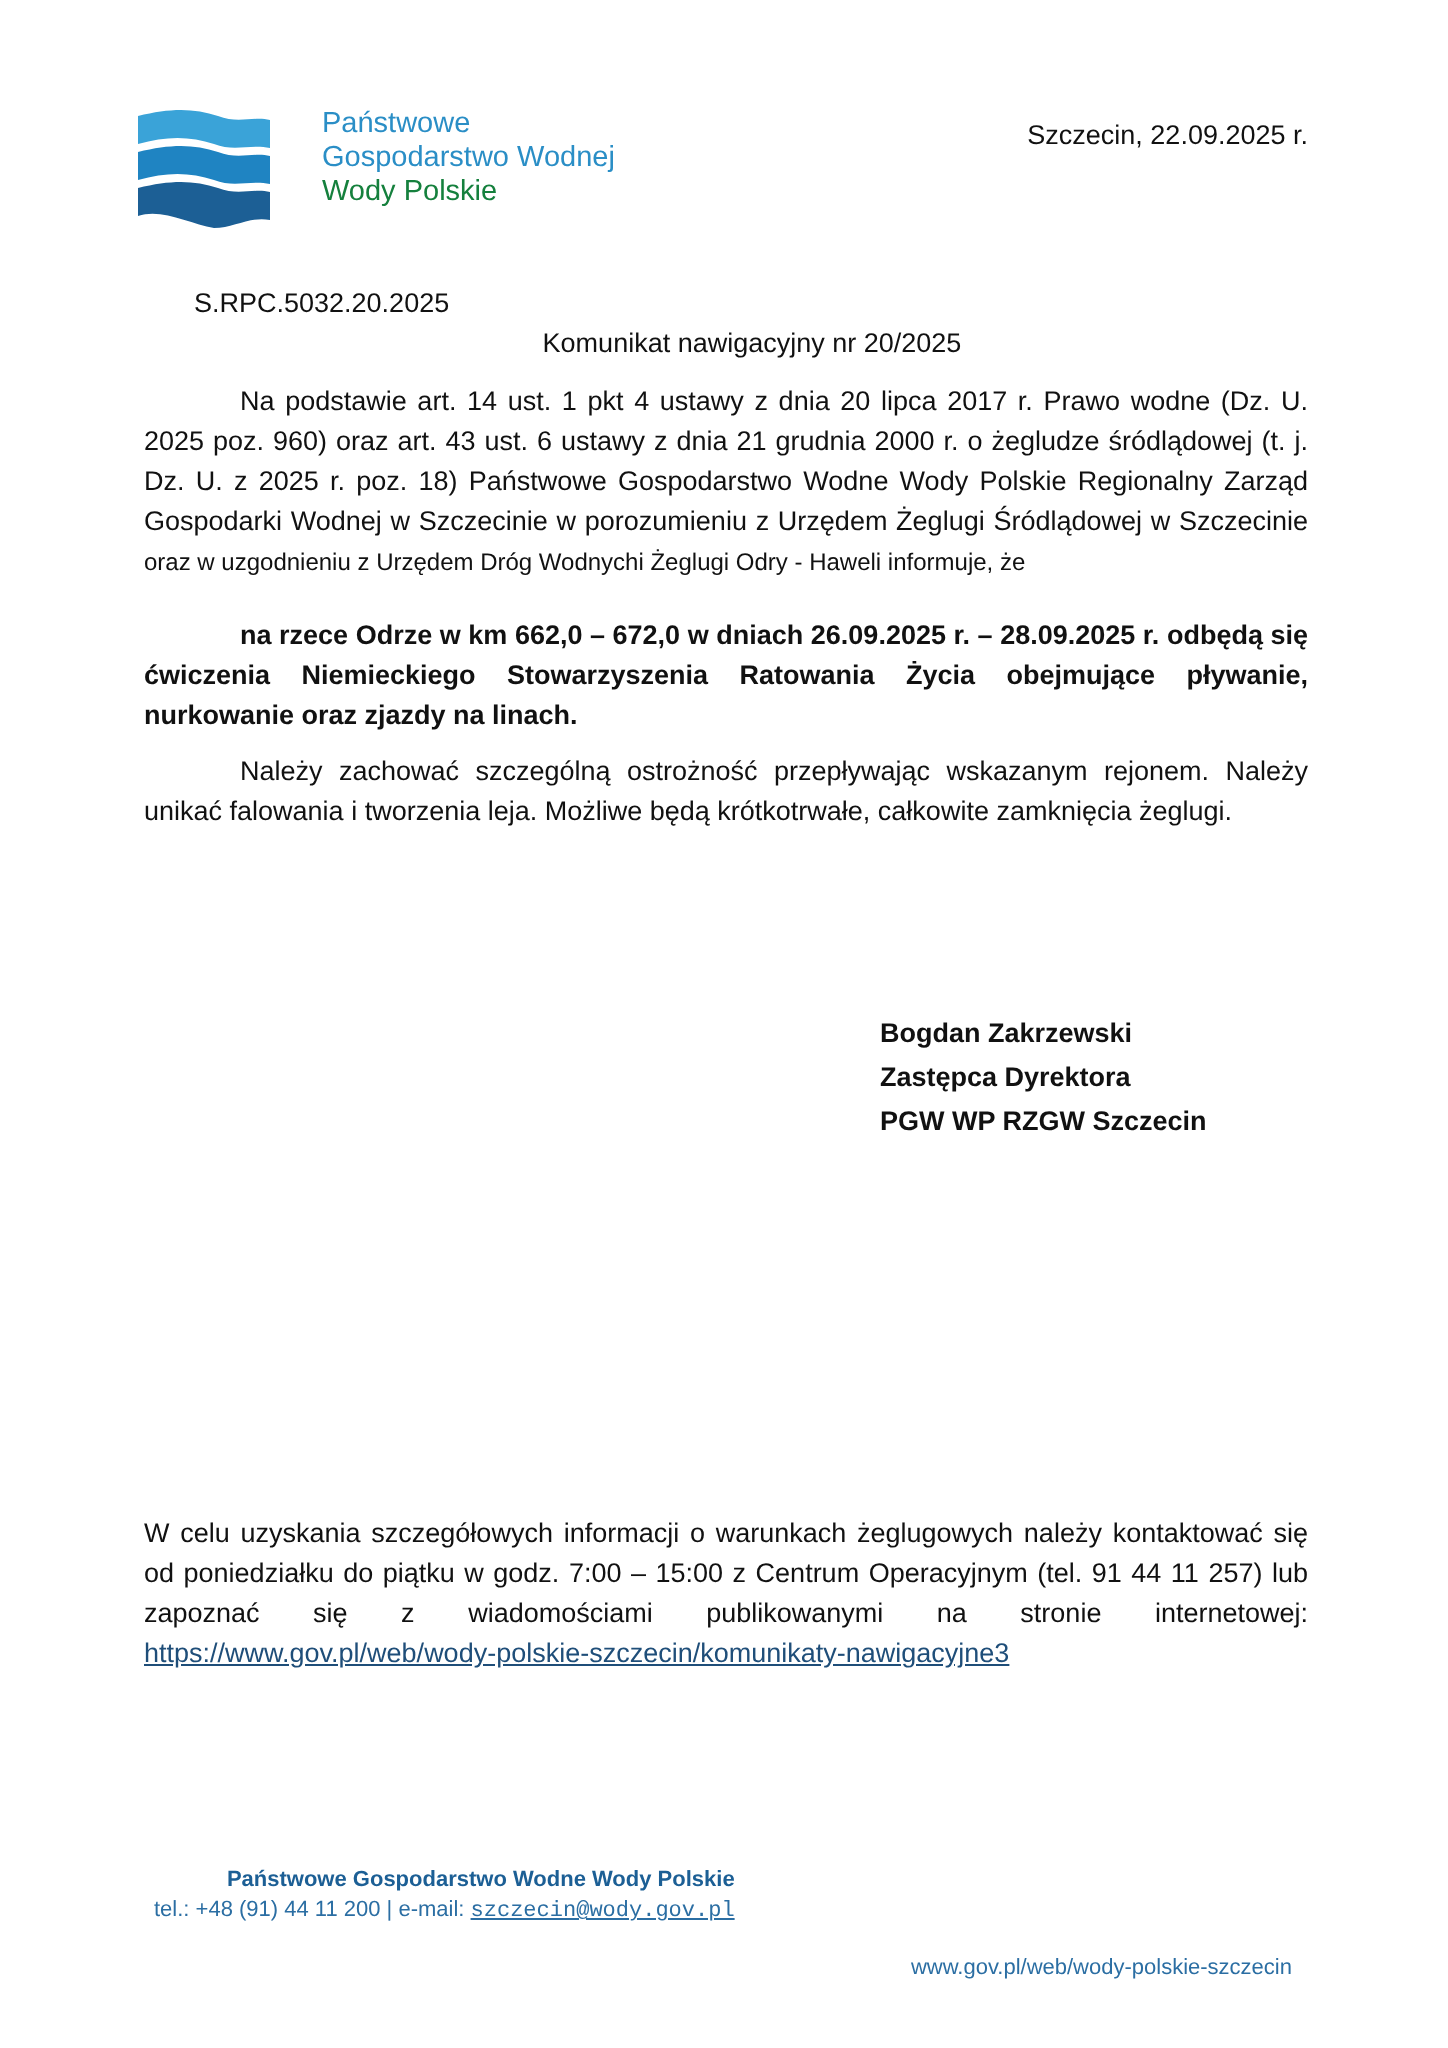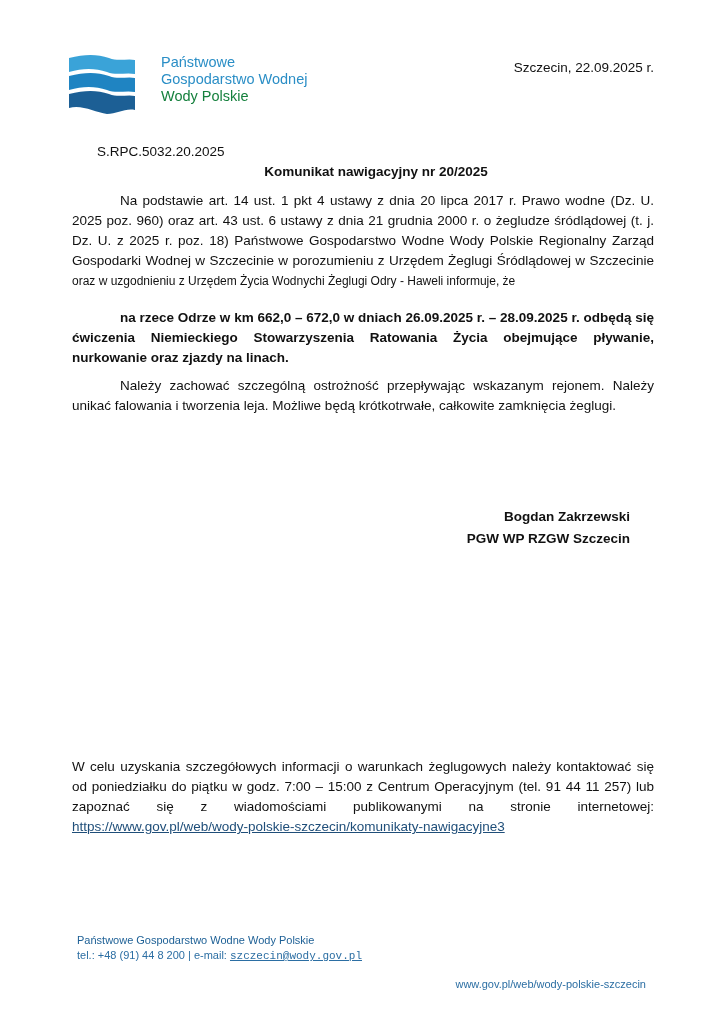--- a/index.html
+++ b/index.html
@@ -6,32 +6,32 @@
     body {
       width: 724px; height: 1024px; position: relative; overflow: hidden;
       font-family: "Liberation Sans", sans-serif; color: #111111;
     }
     .abs { position: absolute; }
     .logo { left: 67px; top: 52px; width: 70px; height: 66px; }
     .logo-text { left: 150px; top: 54px; line-height: 17px; font-size: 14.5px; color: #2a8ec6; margin-left: 11px; }
     .logo-text .bold { font-weight: normal; color: #15803d; }
     .place-date { right: 70px; top: 60px; font-size: 13.5px; }
     .ref { left: 72px; top: 144px; font-size: 13.5px; margin-left: 25px; }
-    .title { left: 0; right: 0; top: 164px; text-align: center; font-size: 13.5px; font-weight: bold; padding-left: 28px; }
+    .title { left: 0; right: 0; top: 164px; text-align: center; font-size: 13.5px; font-weight: normal; padding-left: 28px; }
     .para { left: 72px; width: 582px; font-size: 13.5px; line-height: 20px; text-align: justify; }
     .indent { text-indent: 48px; }
     .p1 { top: 191px; }
     .p1 .small { font-size: 12px; }
     .p2 { top: 308px; font-weight: bold; }
     .p3 { top: 376px; }
-    .sig { left: 440px; width: 190px; top: 506px; text-align: right; font-weight: bold; font-size: 13.5px; line-height: 22px; }
+    .sig { left: 440px; width: 190px; top: 506px; text-align: left; font-weight: bold; font-size: 13.5px; line-height: 22px; }
     .info { top: 757px; }
     .info a { color: #1f4e79; text-decoration: underline; }
     .footer { left: 77px; top: 933px; font-size: 11px; line-height: 15px; color: #2b6ea3; }
-    .footer .fbold { font-weight: normal; color: #1c5f95; }
+    .footer .fbold { font-weight: bold; color: #1c5f95; text-align: right; }
     .footer a { color: #2b6ea3; text-decoration: underline; font-family: Liberation Mono, monospace; }
     .footer-web { right: 78px; top: 978px; font-size: 11px; color: #2b6ea3; }
   </style>
 </head>
 <body>
 
 <svg class="abs logo" viewBox="0 0 70 66">
   <path d="M2 6 C18 2, 30 2, 42 6 C52 10, 60 6, 68 8 L68 22 C58 20, 50 24, 40 20 C28 16, 16 16, 2 20 Z" fill="#3aa3d8"></path>
   <path d="M2 24 C18 20, 30 20, 42 24 C52 28, 60 24, 68 26 L68 40 C58 38, 50 42, 40 38 C28 34, 16 34, 2 38 Z" fill="#1f84c2"></path>
   <path d="M2 42 C18 38, 30 38, 42 42 C52 46, 60 42, 68 44 L68 58 C58 56, 50 62, 40 62 C28 60, 14 52, 2 56 Z" fill="#1c5f95"></path>
@@ -42,35 +42,36 @@
   <div>Gospodarstwo Wodnej</div>
   <div class="bold">Wody Polskie</div>
 </div>
 
 <div class="abs place-date">Szczecin, 22.09.2025 r.</div>
 <div class="abs ref">S.RPC.5032.20.2025</div>
 <div class="abs title">Komunikat nawigacyjny nr 20/2025</div>
 
 <div class="abs para indent p1">
   <span>Na podstawie art. 14 ust. 1 pkt 4 ustawy z dnia 20 lipca 2017 r. Prawo wodne (Dz. U. 2025 poz. 960) oraz art. 43 ust. 6 ustawy z dnia 21 grudnia 2000 r. o żegludze śródlądowej (t. j. Dz. U. z 2025 r. poz. 18) Państwowe Gospodarstwo Wodne Wody Polskie Regionalny Zarząd Gospodarki Wodnej w Szczecinie w porozumieniu z Urzędem Żeglugi Śródlądowej w Szczecinie</span>
-  <span class="small">oraz w uzgodnieniu z Urzędem Życia Wodnychi Żeglugi Odry - Haweli informuje, że</span>
+  <span class="small">oraz w uzgodnieniu z Urzędem Dróg Wodnychi Żeglugi Odry - Haweli informuje, że</span>
 </div>
 
 <div class="abs para indent p2">na rzece Odrze w km 662,0 – 672,0 w dniach 26.09.2025 r. – 28.09.2025 r. odbędą się ćwiczenia Niemieckiego Stowarzyszenia Ratowania Życia obejmujące pływanie, nurkowanie oraz zjazdy na linach.</div>
 <div class="abs para indent p3">Należy zachować szczególną ostrożność przepływając wskazanym rejonem. Należy unikać falowania i tworzenia leja. Możliwe będą krótkotrwałe, całkowite zamknięcia żeglugi.</div>
 
 <div class="abs sig">
   <div>Bogdan Zakrzewski</div>
+  <div>Zastępca Dyrektora</div>
   <div>PGW WP RZGW Szczecin</div>
 </div>
 
 <div class="abs para info">
   <span>W celu uzyskania szczegółowych informacji o warunkach żeglugowych należy kontaktować się od poniedziałku do piątku w godz. 7:00 – 15:00 z Centrum Operacyjnym (tel. 91 44 11 257) lub zapoznać się z wiadomościami publikowanymi na stronie internetowej: </span><a href="#">https://www.gov.pl/web/wody-polskie-szczecin/komunikaty-nawigacyjne3</a>
 </div>
 
 <div class="abs footer">
   <div class="fbold">Państwowe Gospodarstwo Wodne Wody Polskie</div>
   <div>
-    <span>tel.: +48 (91) 44 8 200 | e-mail: </span><a href="#">szczecin@wody.gov.pl</a>
+    <span>tel.: +48 (91) 44 11 200 | e-mail: </span><a href="#">szczecin@wody.gov.pl</a>
   </div>
 </div>
 
 <div class="abs footer-web">www.gov.pl/web/wody-polskie-szczecin</div>
 
 </body></html>

